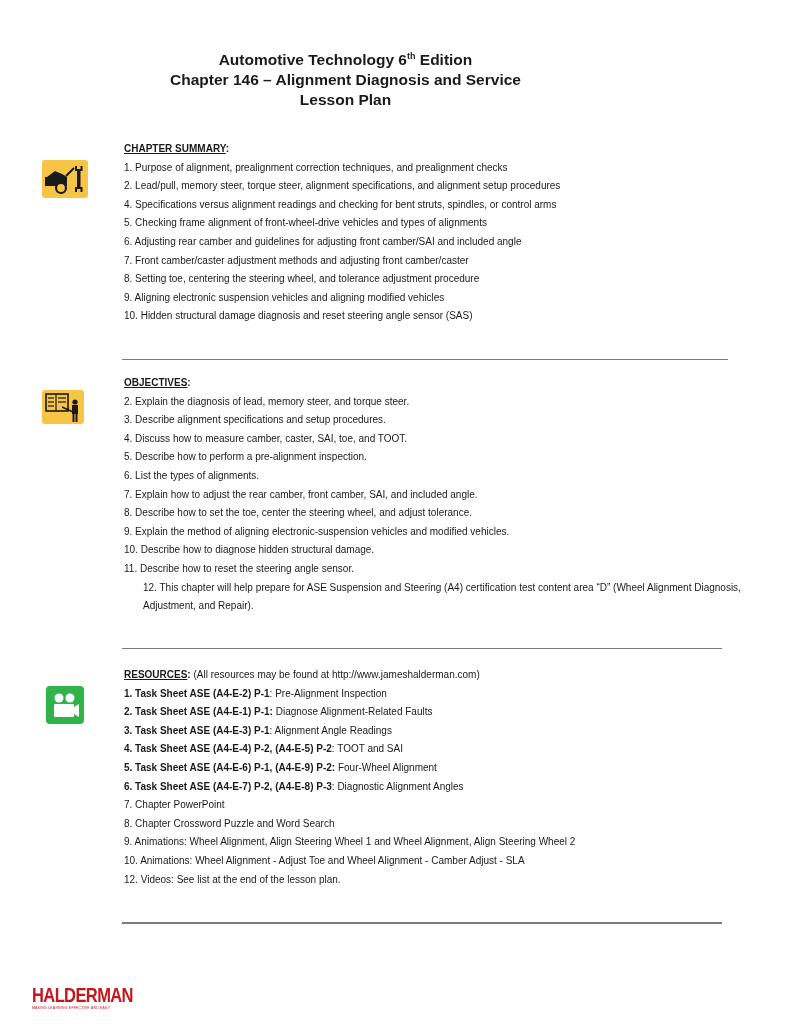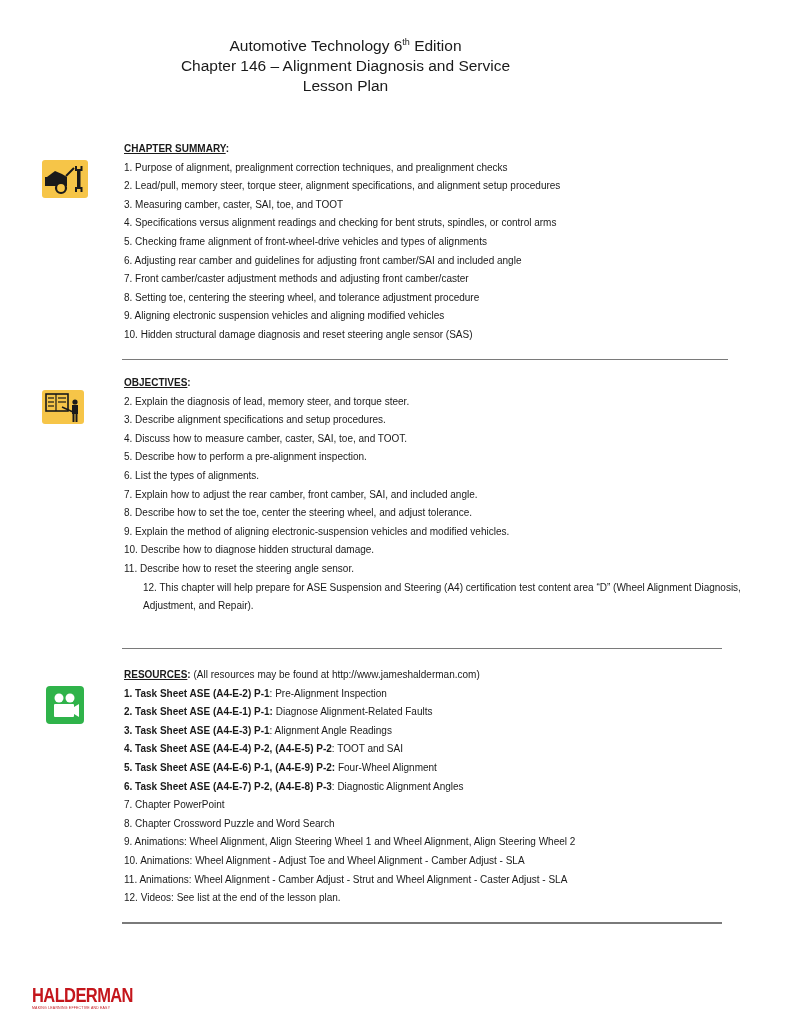--- a/index.html
+++ b/index.html
@@ -1,19 +1,19 @@
 <!DOCTYPE html>
 <html><head>
   <meta charset="utf-8">
   <style>
     html, body { margin: 0; padding: 0; background: #ffffff; }
     body { width: 791px; height: 1024px; position: relative; overflow: hidden;
            font-family: "Liberation Sans", sans-serif; color: #1a1a1a; }
-    .title-block { position: absolute; top: 36px; left: 0; width: 691px; text-align: center;
-                   font-weight: normal; font-size: 15.5px; line-height: 20px; }
+    .title-block { position: absolute; top: 50px; left: 0; width: 691px; text-align: center;
+                   font-weight: bold; font-size: 15.5px; line-height: 20px; }
     .title-block sup { font-size: 9px; vertical-align: 6px; line-height: 0; }
     .section { position: absolute; left: 124px; width: 610px; font-size: 10px; line-height: 18.6px; }
     .section .head { font-weight: bold; }
     .section .head u { text-decoration: underline; }
     .section .item { white-space: nowrap; }
     .section .item.wrap { white-space: normal; margin-left: 19px; }
     .rule { position: absolute; left: 122px; height: 1px; background: #7a7a7a; }
     .icon { position: absolute; width: 46px; height: 38px; border-radius: 3px; }
     .icon.yellow { background: #f6c548; }
     .icon.green { background: #2fb34a; width: 38px; height: 38px; border-radius: 4px; }
@@ -40,21 +40,20 @@
     <rect x="35" y="11" width="3.5" height="16" fill="#1a1a1a"></rect>
     <path d="M33 6 L33 11 L40.5 11 L40.5 6 L38.5 6 L38.5 9 L35 9 L35 6 Z" fill="#1a1a1a"></path>
     <path d="M33 32 L33 27 L40.5 27 L40.5 32 L38.5 32 L38.5 29 L35 29 L35 32 Z" fill="#1a1a1a"></path>
   </svg>
 </div>
 
 <div class="section" style="top:140px;">
   <div class="head"><u>CHAPTER SUMMARY</u><span>:</span></div>
   <div class="item">1. Purpose of alignment, prealignment correction techniques, and prealignment checks</div>
   <div class="item">2. Lead/pull, memory steer, torque steer, alignment specifications, and alignment setup procedures</div>
-  <div class="item">3. Measuring camber, caster, SAI, toe, and TOOT</div>
   <div class="item">4. Specifications versus alignment readings and checking for bent struts, spindles, or control arms</div>
   <div class="item">5. Checking frame alignment of front-wheel-drive vehicles and types of alignments</div>
   <div class="item">6. Adjusting rear camber and guidelines for adjusting front camber/SAI and included angle</div>
   <div class="item">7. Front camber/caster adjustment methods and adjusting front camber/caster</div>
   <div class="item">8. Setting toe, centering the steering wheel, and tolerance adjustment procedure</div>
   <div class="item">9. Aligning electronic suspension vehicles and aligning modified vehicles</div>
   <div class="item">10. Hidden structural damage diagnosis and reset steering angle sensor (SAS)</div>
 </div>
 <div class="rule" style="top:359px; width:606px;"></div>
 
@@ -105,21 +104,20 @@
   <div class="item"><b>1. Task Sheet ASE (A4-E-2) P-1</b><span>: Pre-Alignment Inspection</span></div>
   <div class="item"><b>2. Task Sheet ASE (A4-E-1) P-1:</b><span> Diagnose Alignment-Related Faults</span></div>
   <div class="item"><b>3. Task Sheet ASE (A4-E-3) P-1</b><span>: Alignment Angle Readings</span></div>
   <div class="item"><b>4. Task Sheet ASE (A4-E-4) P-2, (A4-E-5) P-2</b><span>: TOOT and SAI</span></div>
   <div class="item"><b>5. Task Sheet ASE (A4-E-6) P-1, (A4-E-9) P-2:</b><span> Four-Wheel Alignment</span></div>
   <div class="item"><b>6. Task Sheet ASE (A4-E-7) P-2, (A4-E-8) P-3</b><span>: Diagnostic Alignment Angles</span></div>
   <div class="item"><b></b><span>7. Chapter PowerPoint</span></div>
   <div class="item"><b></b><span>8. Chapter Crossword Puzzle and Word Search</span></div>
   <div class="item"><b></b><span>9. Animations: Wheel Alignment, Align Steering Wheel 1 and Wheel Alignment, Align Steering Wheel 2</span></div>
   <div class="item"><b></b><span>10. Animations: Wheel Alignment - Adjust Toe and Wheel Alignment - Camber Adjust - SLA</span></div>
-  <div class="item"><b></b><span>11. Animations: Wheel Alignment - Camber Adjust - Strut and Wheel Alignment - Caster Adjust - SLA</span></div>
   <div class="item"><b></b><span>12. Videos: See list at the end of the lesson plan.</span></div>
 </div>
 <div class="rule" style="top:922px; width:600px; height:2px;"></div>
 
 <div class="logo">
   <div class="brand">HALDERMAN</div>
   <div class="tag">MAKING LEARNING EFFECTIVE AND EASY</div>
 </div>
 
 </body></html>

